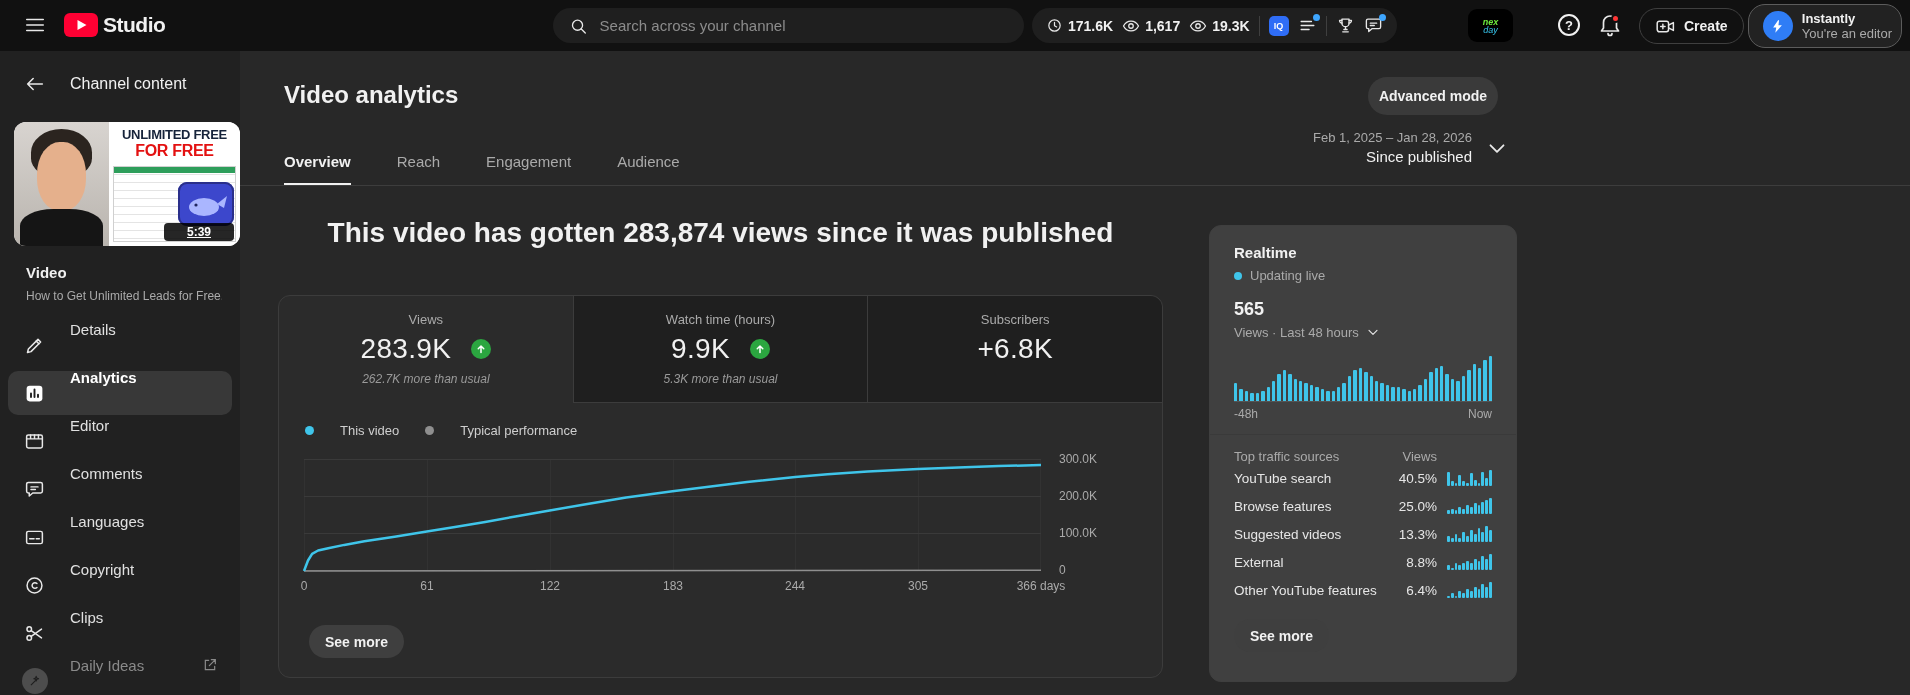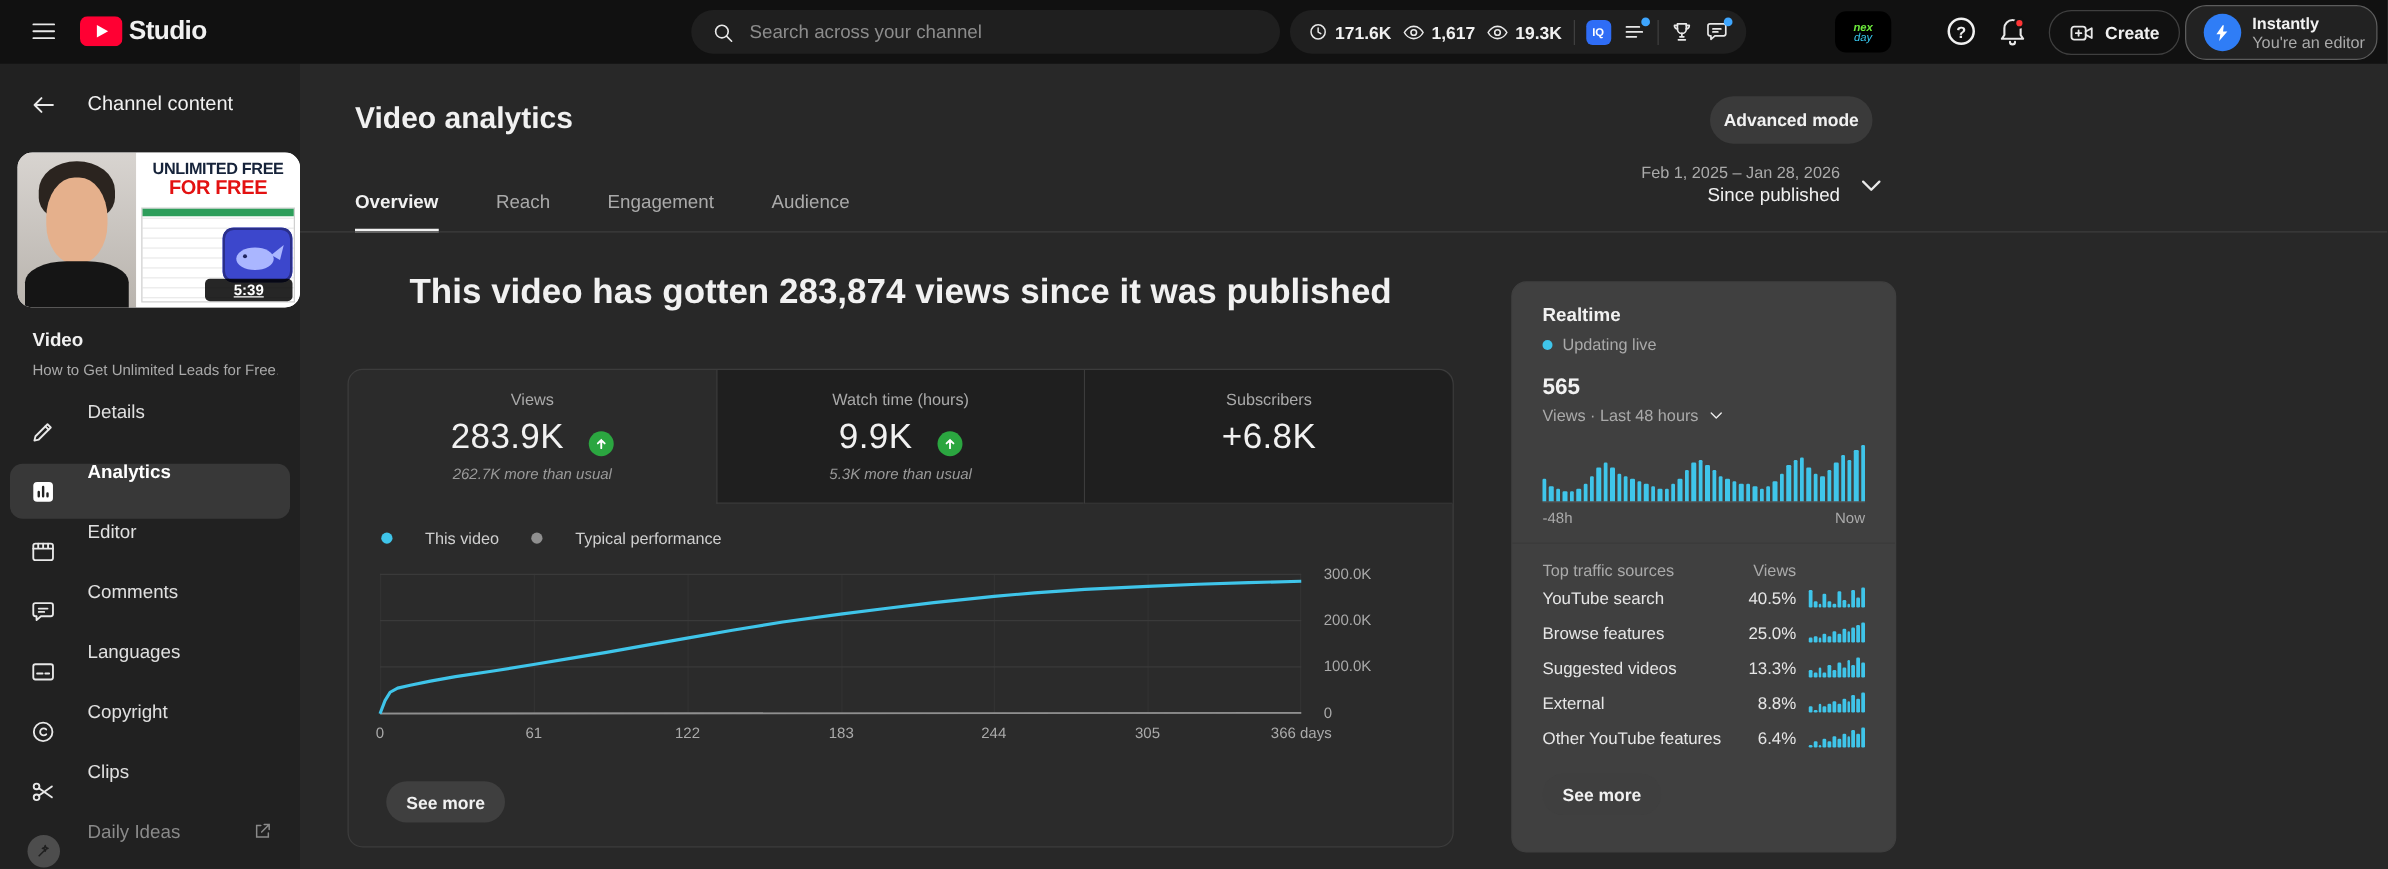--- a/index.html
+++ b/index.html
@@ -97,21 +97,21 @@
   
   .chart-card{position:absolute;left:38px;top:244px;width:885px;height:383px;background:#2b2b2b;
     border:1px solid #3c3c3c;border-radius:12px;}
   .metrics{display:flex;height:107px;}
   .metric{flex:1;background:#1f1f1f;border-bottom:1px solid #3c3c3c;border-left:1px solid #3c3c3c;
     display:flex;flex-direction:column;align-items:center;padding-top:16px;cursor:pointer;}
   .metric:first-child{border-left:none;border-top-left-radius:12px;}
   .metric:last-child{border-top-right-radius:12px;}
   .metric.sel{background:transparent;border-bottom:none;}
   .m-label{font-size:13px;color:#aaa;}
-  .m-value-row{display:flex;align-items:flex-end;gap:20px;margin-top:6px;}
+  .m-value-row{display:flex;align-items:center;gap:20px;margin-top:6px;}
   .m-value{font-size:28px;font-weight:500;letter-spacing:.3px;}
   .uparr{width:20px;height:20px;border-radius:50%;background:#2ba640;display:grid;place-items:center;}
   .m-delta{font-size:12px;font-style:italic;color:#9a9a9a;margin-top:7px;}
   .legend{position:absolute;left:26px;top:127px;display:flex;gap:26px;align-items:center;}
   .leg-item{display:flex;align-items:center;gap:26px;font-size:13px;color:#cfcfcf;cursor:pointer;}
   .leg-dot{width:9px;height:9px;border-radius:50%;}
   .plot{position:absolute;left:25px;top:163px;width:737px;height:112px;}
   .gl-h{position:absolute;left:0;width:737px;height:1px;background:#3a3a3a;}
   .gl-v{position:absolute;top:0;width:1px;height:112px;background:#323232;}
   .gl-h.zero{background:#585858;}

